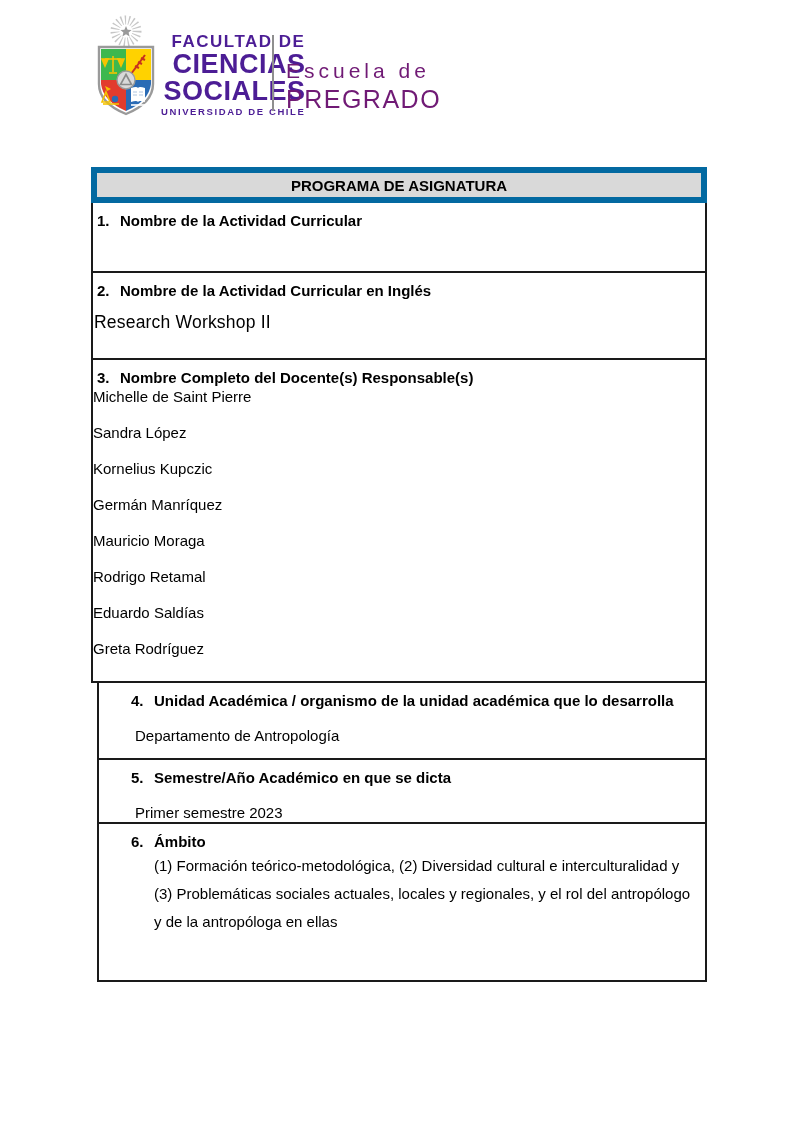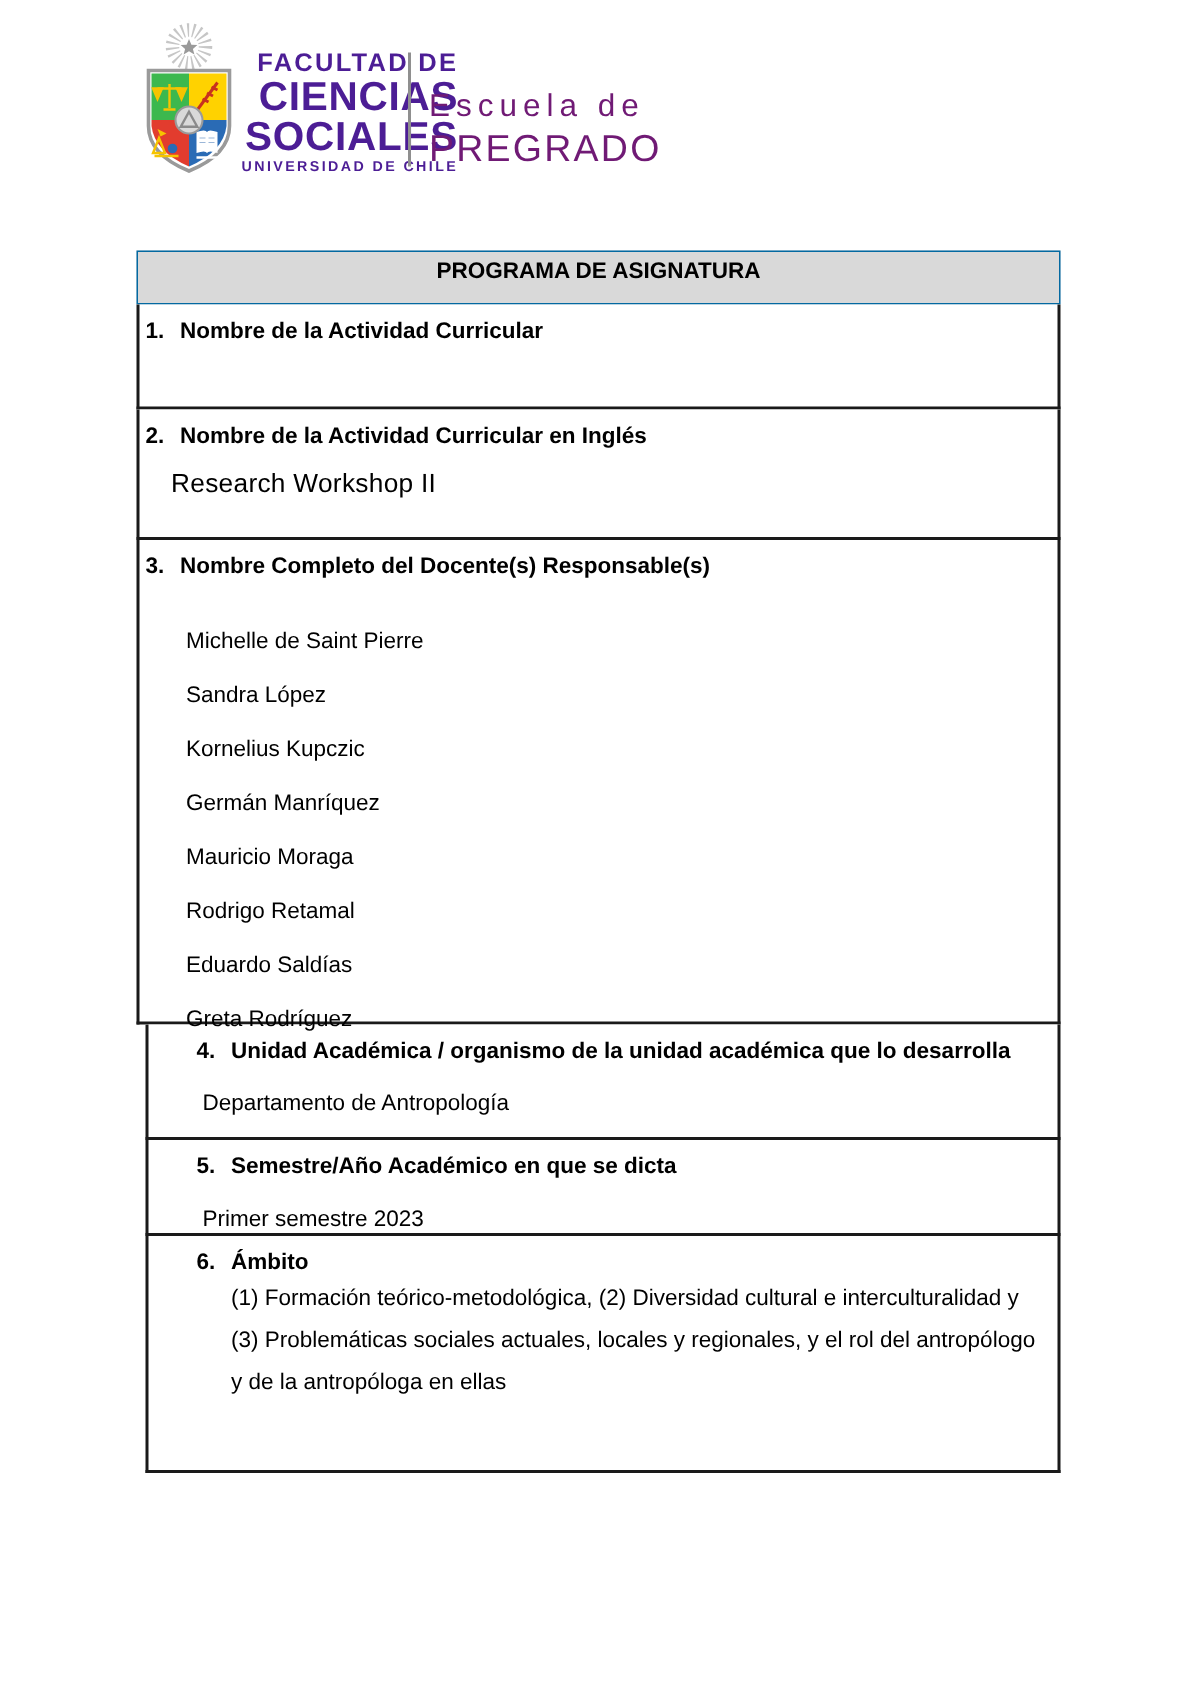--- a/index.html
+++ b/index.html
@@ -21,21 +21,21 @@
   .logo-divider { position: absolute; left: 177px; top: 21px; width: 2px; height: 76px; background: #8f8f8f; }
   .school-text { position: absolute; left: 191px; top: 44px; color: #701a75; }
   .school-l1 { font-size: 21px; letter-spacing: 4px; line-height: 26px; font-weight: 400; }
   .school-l2 { font-size: 25px; font-weight: normal; letter-spacing: 1.5px; line-height: 30px; }
 
   
   .doc-table { position: absolute; left: 91px; top: 167px; width: 616px; font-size: 15px; }
   .t-header {
     width: 616px; height: 36px;
     background: #d9d9d9;
-    border: 1px solid #0369a1;
+    border: 6px solid #0369a1;
     text-align: center;
     font-weight: bold;
     padding-top: 4px;
     font-size: 15px;
   }
   .t-row {
     width: 616px;
     border-left: 2px solid #1a1a1a;
     border-right: 2px solid #1a1a1a;
     border-bottom: 2px solid #1a1a1a;
@@ -55,25 +55,25 @@
   .row-4 { height: 77px; }
   .row-5 { height: 64px; }
   .row-6 { height: 158px; }
 
   .label-line { padding-top: 8px; display: flex; font-weight: bold; line-height: 20px; }
   .t-row .label-line .num { width: 27px; padding-left: 4px; flex: none; }
   .t-row-indent .label-line .num { width: 55px; padding-left: 32px; flex: none; }
 
   .value-line { line-height: 18px; }
   .row-1 .value-line { margin-top: 16px; padding-left: 8px; }
-  .row-2 .value-line { margin-top: 12px; padding-left: 21px; font-size: 17.5px; letter-spacing: 0.2px; }
+  .row-2 .value-line { margin-top: 12px; padding-left: 1px; font-size: 17.5px; letter-spacing: 0.2px; }
   .t-row-indent .value-line { margin-top: 16px; padding-left: 36px; }
   .row-6 .value-line { margin-top: 0; padding-left: 55px; padding-right: 14px; line-height: 28px; }
 
-  .names-list { margin-top: 32px; padding-left: 31px; }
+  .names-list { margin-top: 1px; }
   .names-list .name-item { height: 16px; line-height: 16px; margin-bottom: 20px; }
 </style>
 </head>
 <body>
 
 <div class="logo-wrap">
 
   <svg class="crest" width="62" height="104" viewBox="0 0 62 104">
 
     <g>

